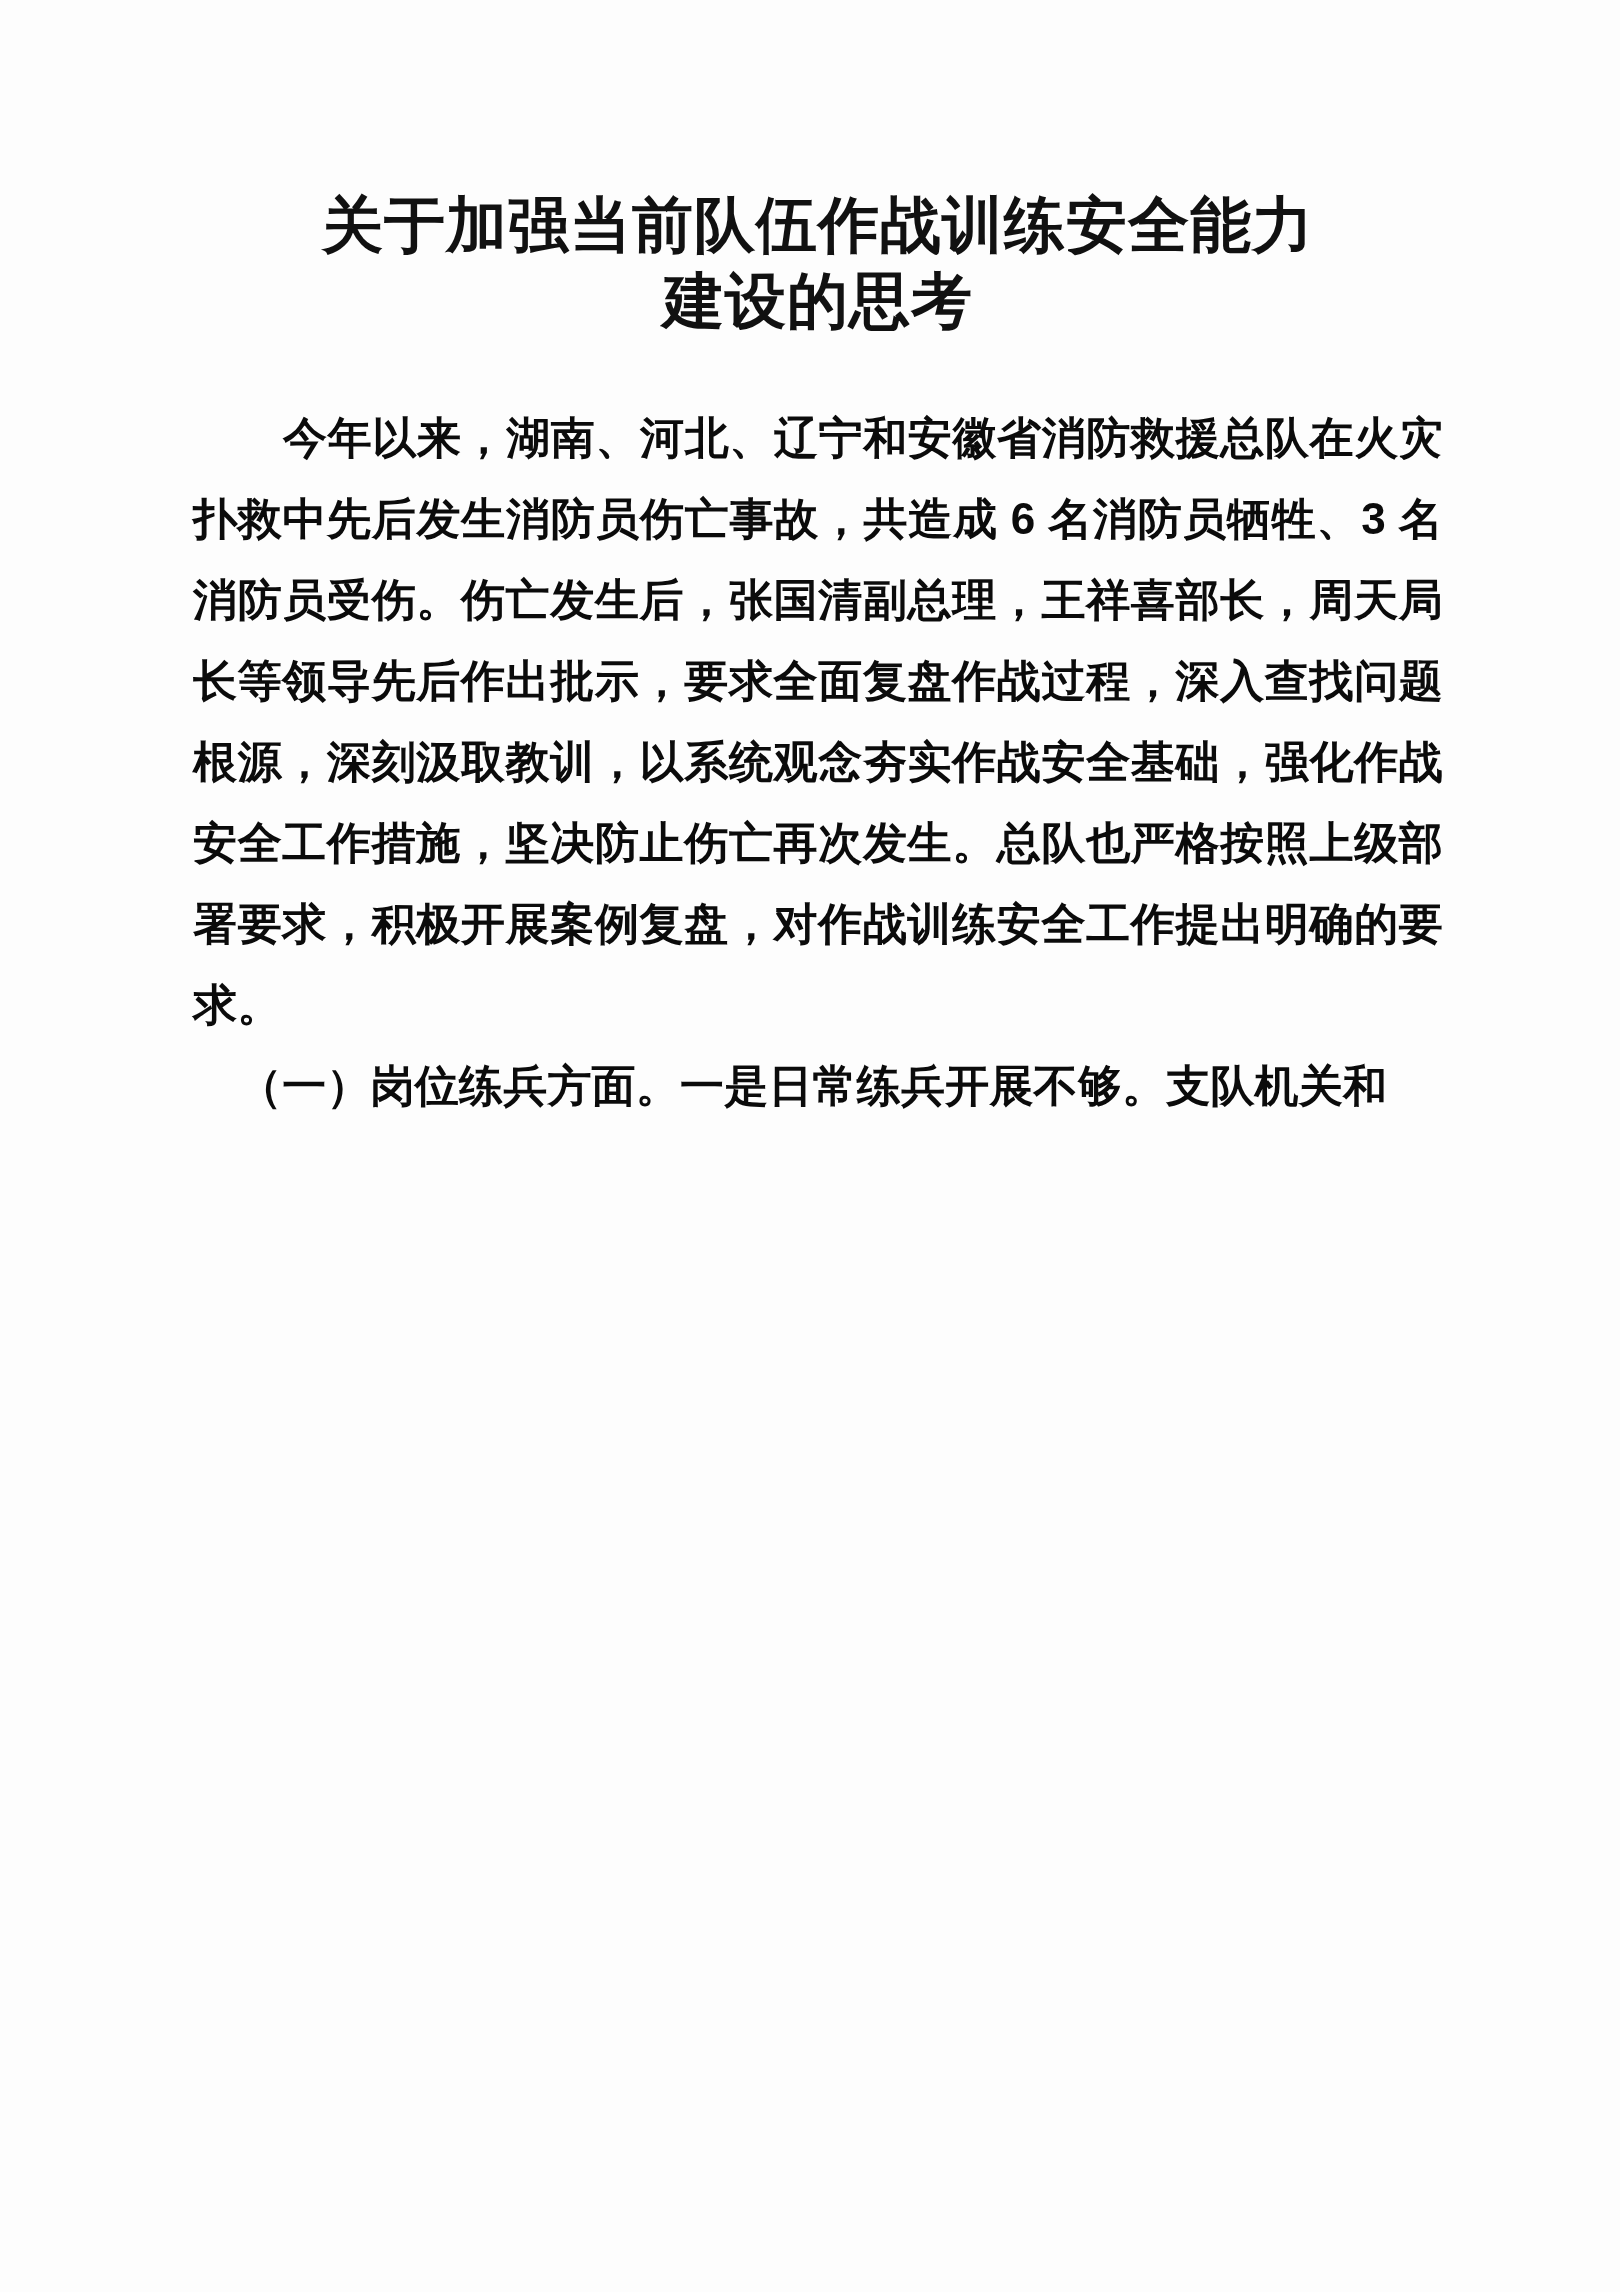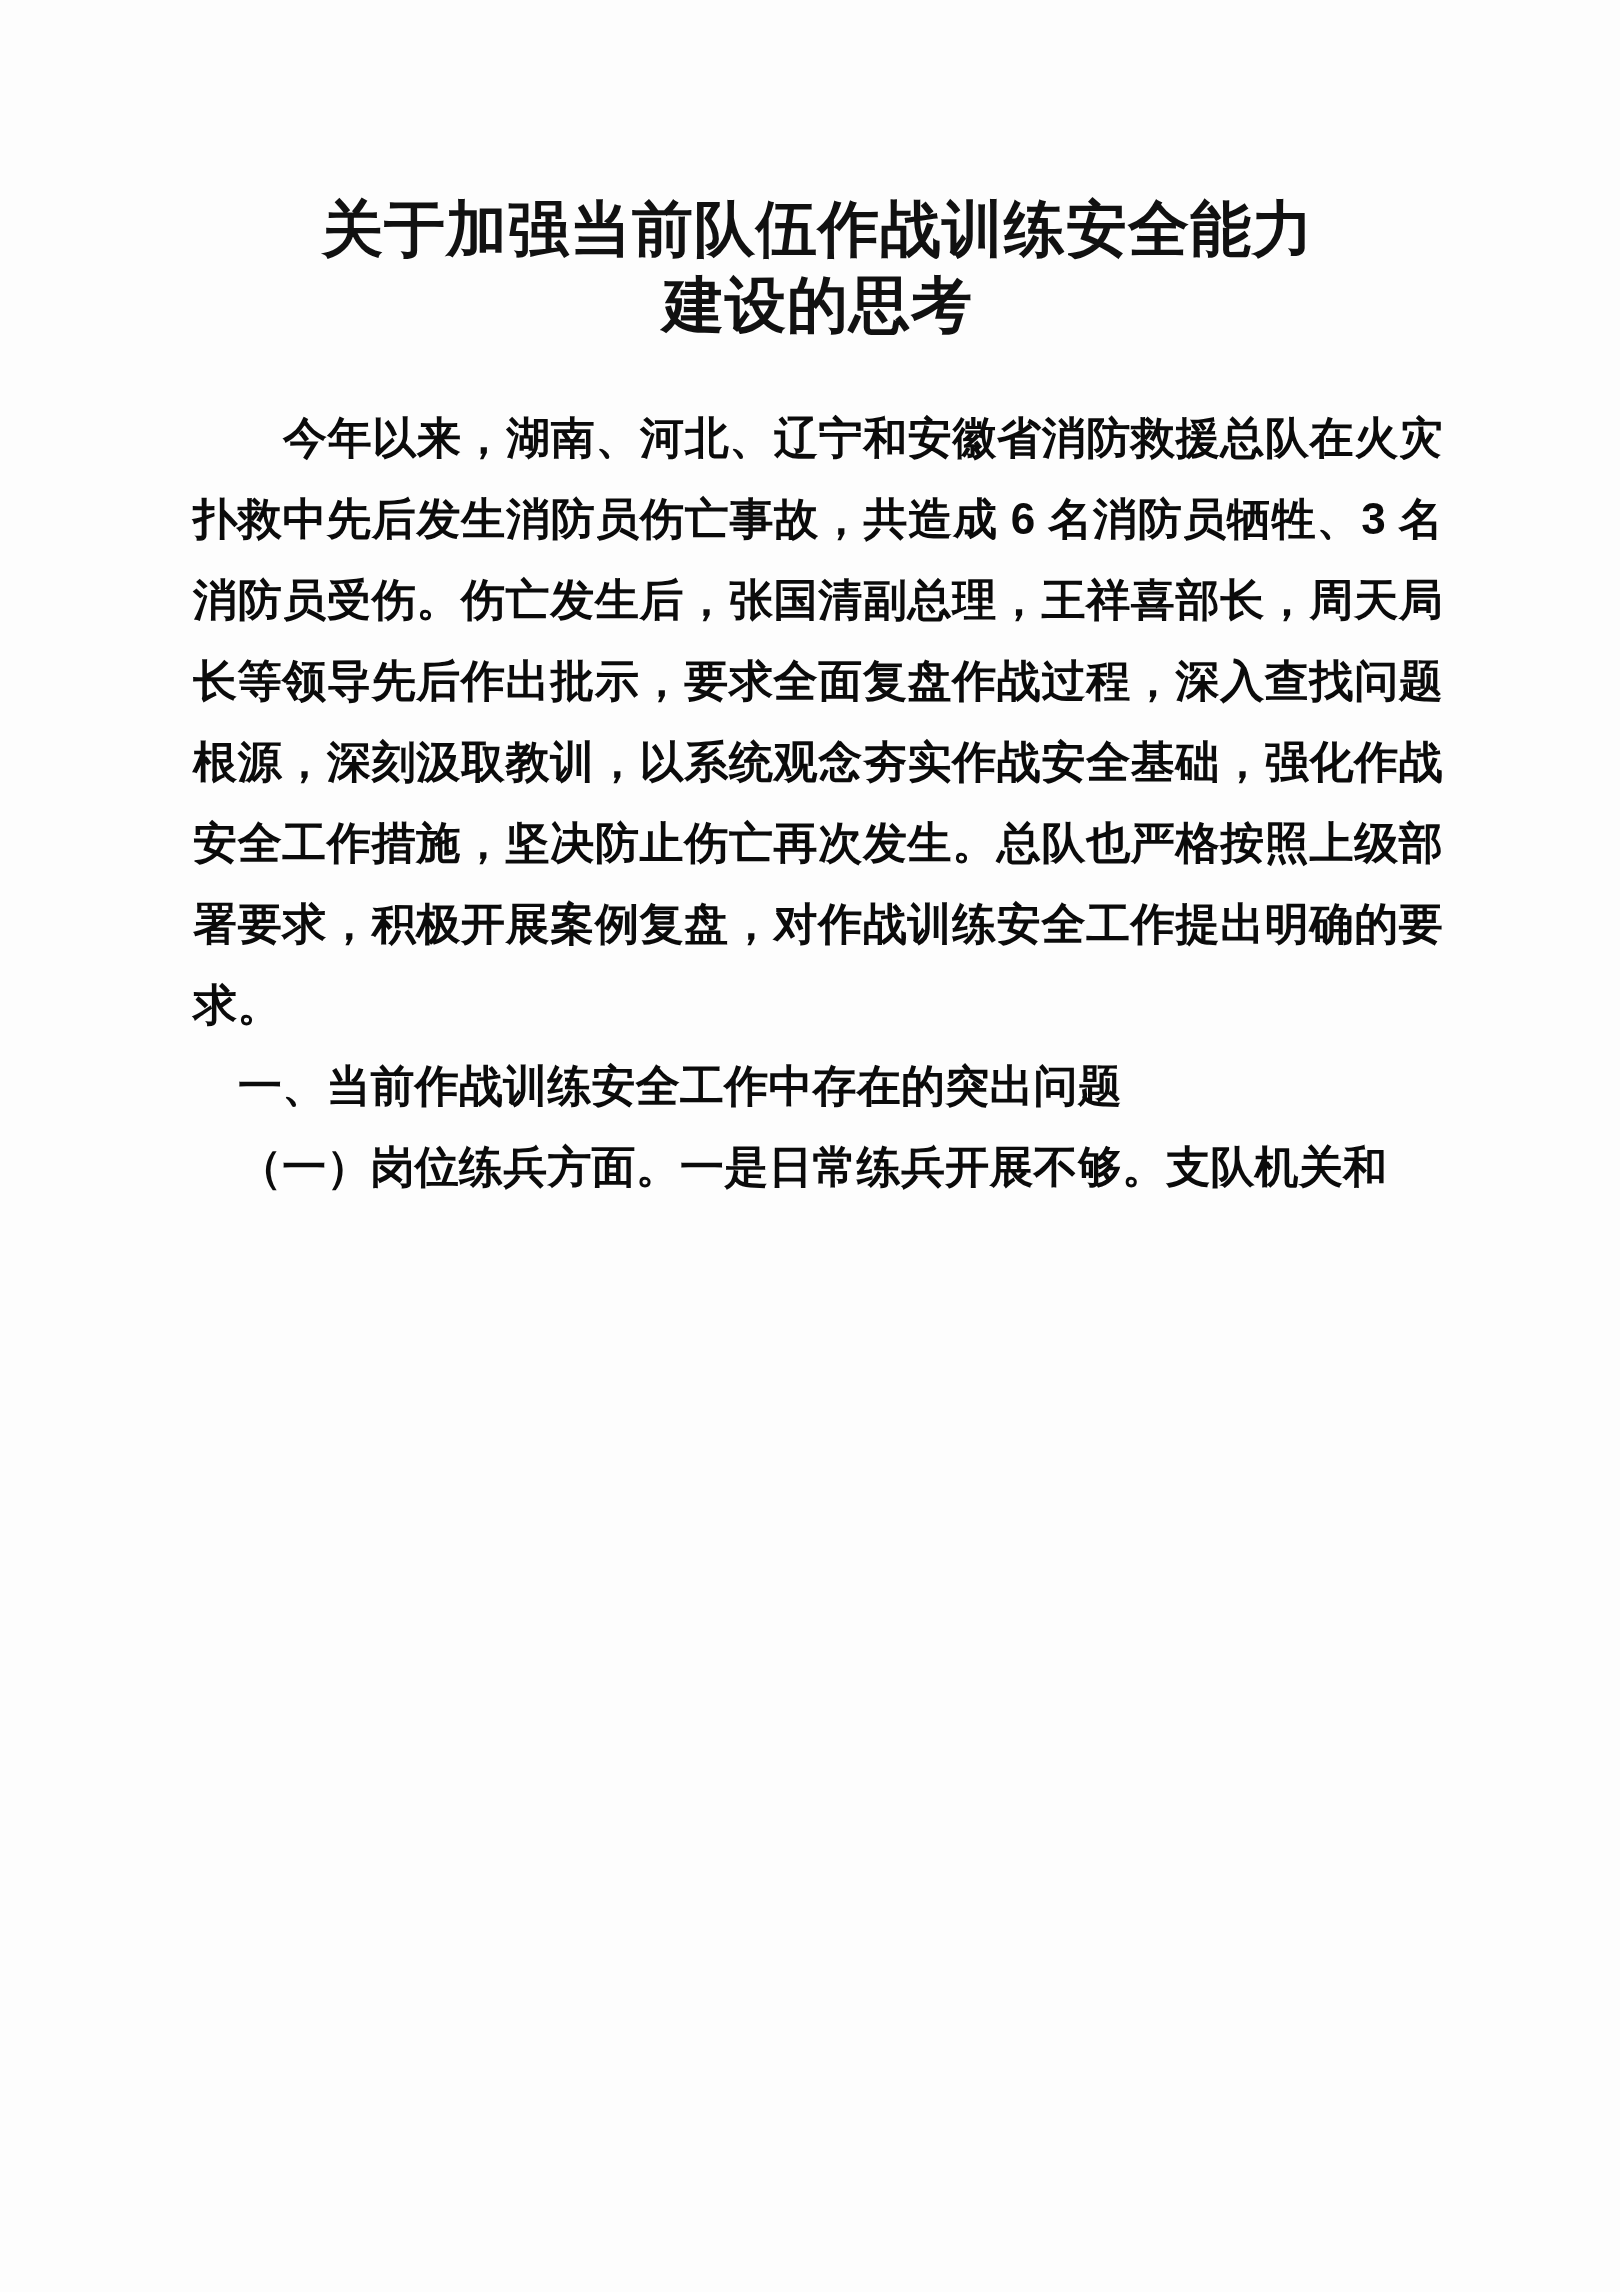--- a/index.html
+++ b/index.html
@@ -30,21 +30,21 @@
   
   .doc-title {
     margin: 0;
     padding-top: 192px;
     text-align: center;
     font-size: 61px;
     line-height: 1.24;
     font-weight: 700;
     letter-spacing: 1px;
     color: #111111;
-    font-family: Liberation Sans, sans-serif;
+    font-family: Liberation Mono, monospace;
   }
   .doc-title .tl {
     display: block;
   }
 
   
   .body-text {
     margin: 7px;
     padding-top: 47px;
   }
@@ -78,19 +78,18 @@
 <div class="page">
   <div class="page-inner">
 
     <h1 class="doc-title">
       <span class="tl">关于加强当前队伍作战训练安全能力</span>
       <span class="tl">建设的思考</span>
     </h1>
 
     <div class="body-text">
       <p class="para indent">今年以来，湖南、河北、辽宁和安徽省消防救援总队在火灾扑救中先后发生消防员伤亡事故，共造成 6 名消防员牺牲、3 名消防员受伤。伤亡发生后，张国清副总理，王祥喜部长，周天局长等领导先后作出批示，要求全面复盘作战过程，深入查找问题根源，深刻汲取教训，以系统观念夯实作战安全基础，强化作战安全工作措施，坚决防止伤亡再次发生。总队也严格按照上级部署要求，积极开展案例复盘，对作战训练安全工作提出明确的要求。</p>
-      <p class="para heading-line">一、当前作战训练安全工作中存在的突出问题</p>
       <p class="para sub-line">（一）岗位练兵方面。一是日常练兵开展不够。支队机关和</p>
     </div>
 
   </div>
 </div>
 
 
 </body></html>

